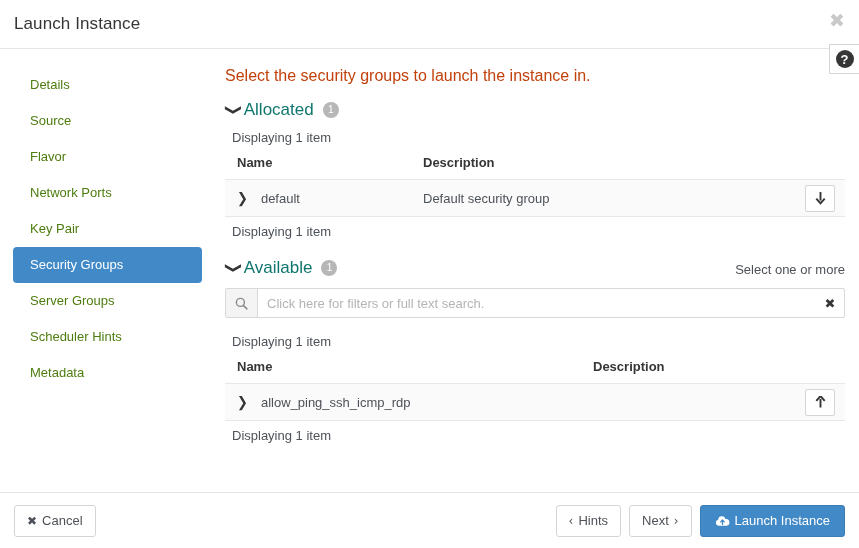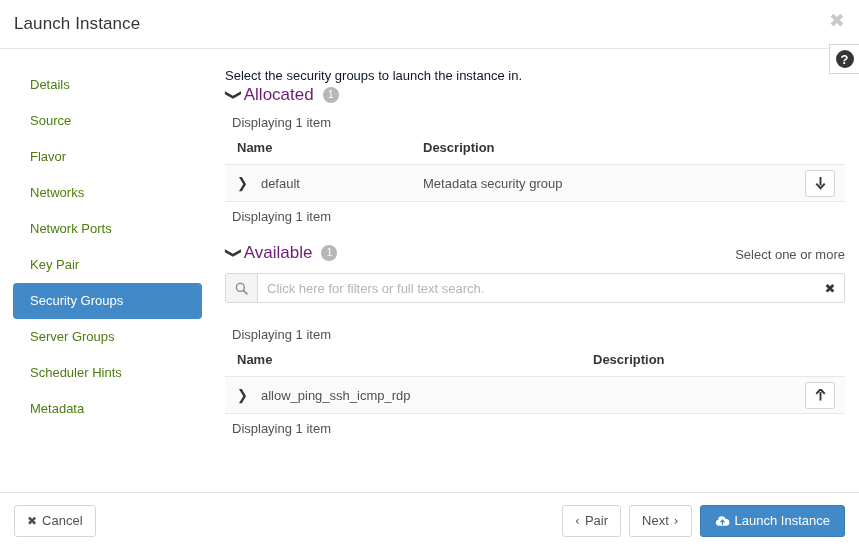--- a/index.html
+++ b/index.html
@@ -118,23 +118,23 @@
   }
 
   
   .wizard-main {
     flex: 1;
     padding: 19px 14px 0 10px;
     box-sizing: border-box;
     overflow: hidden;
   }
   .intro-text {
-    color: #0f172a;
-    font-size: 13px;
-    margin: 0 0 1px 0;
+    color: #c2410c;
+    font-size: 16px;
+    margin: 0 0 16px 0;
     line-height: 16px;
   }
 
   
   .section-head {
     display: flex;
     align-items: center;
     margin-bottom: 10px;
     position: relative;
   }
@@ -143,21 +143,21 @@
     color: #363636;
     margin-right: 7px;
     line-height: 1;
     font-weight: bold;
     cursor: pointer;
     font-family: "DejaVu Sans", sans-serif;
     transform: scaleX(1.15);
   }
   .section-title {
     font-size: 17px;
-    color: #701a75;
+    color: #0f766e;
     font-weight: normal;
   }
   .badge {
     margin-left: 9px;
     background: #b7b7b7;
     color: #fff;
     border-radius: 50%;
     width: 16px;
     height: 16px;
     font-size: 10px;
@@ -236,21 +236,21 @@
   }
   .xfer-btn svg { display: block; }
 
   
   .search-wrap {
     display: flex;
     align-items: stretch;
     border: 1px solid #d9d9d9;
     border-radius: 2px;
     height: 28px;
-    margin-bottom: 24px;
+    margin-bottom: 16px;
     background: #fff;
   }
   .search-addon {
     width: 31px;
     min-width: 31px;
     background: #f4f4f4;
     border-right: 1px solid #d9d9d9;
     display: flex;
     align-items: center;
     justify-content: center;
@@ -338,21 +338,20 @@
   <div class="help-btn">
     <span class="help-circle">?</span>
   </div>
 
   <div class="modal-body">
 
     <nav class="wizard-nav">
       <div class="nav-item">Details</div>
       <div class="nav-item">Source</div>
       <div class="nav-item">Flavor</div>
-      <div class="nav-item">Networks</div>
       <div class="nav-item">Network Ports</div>
       <div class="nav-item">Key Pair</div>
       <div class="nav-item active">Security Groups</div>
       <div class="nav-item">Server Groups</div>
       <div class="nav-item">Scheduler Hints</div>
       <div class="nav-item">Metadata</div>
     </nav>
 
     <main class="wizard-main">
 
@@ -380,21 +379,21 @@
           </tr>
         </thead>
         <tbody>
           <tr>
             <td class="col-pad">
               <div class="cell-name">
                 <span class="chevron-right">❯</span>
                 <span>default</span>
               </div>
             </td>
-            <td>Metadata security group</td>
+            <td>Default security group</td>
             <td class="col-action">
               <button class="xfer-btn">
                 <span>
                   <svg width="11" height="13" viewBox="0 0 11 13" aria-hidden="true">
                     <path d="M5.5 0 L5.5 8.4 M1.3 6.6 L5.5 11.4 L9.7 6.6" stroke="#363636" stroke-width="1.9" fill="none" stroke-linecap="butt" stroke-linejoin="miter"></path>
                   </svg>
                 </span>
               </button>
             </td>
           </tr>
@@ -465,21 +464,21 @@
 
   <div class="modal-footer">
     <button class="btn btn-default">
       <span class="btn-icon">✖</span>
       <span>Cancel</span>
     </button>
 
     <div class="footer-right">
       <button class="btn btn-default">
         <span class="btn-icon">‹</span>
-        <span>Pair</span>
+        <span>Hints</span>
       </button>
       <button class="btn btn-default">
         <span>Next</span>
         <span class="btn-icon">›</span>
       </button>
       <button class="btn btn-primary">
         <span class="btn-icon-cloud">
           <svg width="15" height="12" viewBox="0 0 16 12" aria-hidden="true">
             <path d="M3.6 11 A3.2 3.2 0 0 1 3.4 4.7 A3.9 3.9 0 0 1 11.1 3.9 A2.9 2.9 0 0 1 12.4 11 Z" fill="#ffffff"></path>
             <path d="M8 9.6 L8 5.2 M6.1 6.9 L8 4.9 L9.9 6.9" stroke="#4189c7" stroke-width="1.4" fill="none" stroke-linecap="round" stroke-linejoin="round"></path>

